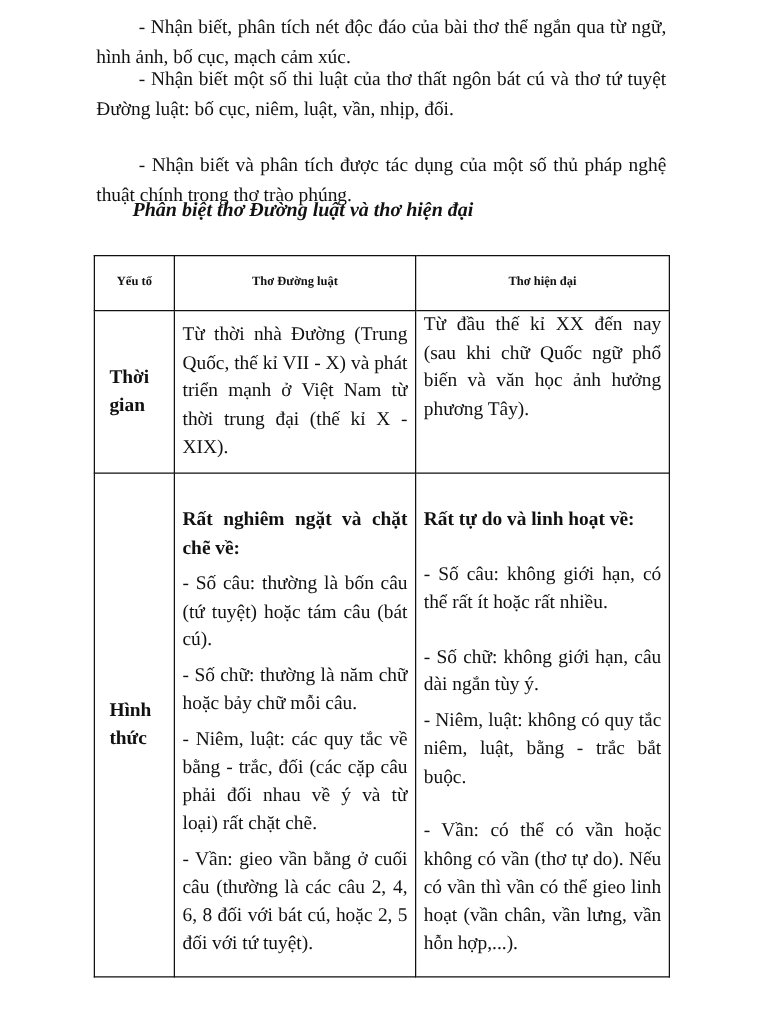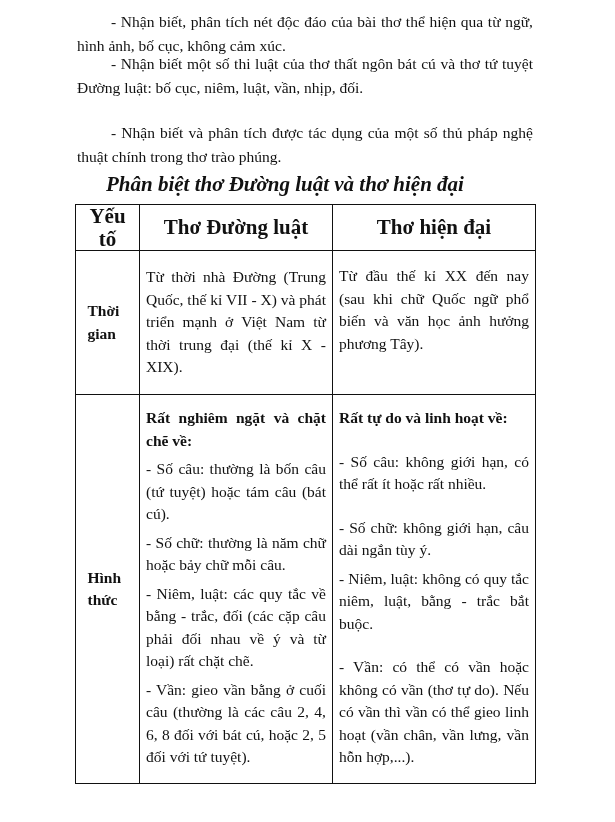--- a/index.html
+++ b/index.html
@@ -10,50 +10,50 @@
   }
   .para {
     position: absolute; left: 77px; width: 456px;
     line-height: 24px; text-align: justify; text-indent: 34px;
     margin: 0;
   }
   #p1 { top: 10px; }
   #p2 { top: 52px; }
   #p3 { top: 121px; }
   .caption {
-    position: absolute; left: 106px; top: 172px;
-    font-weight: bold; font-style: italic; font-size: 21px;
+    position: absolute; left: 106px; top: 160px;
+    font-weight: bold; font-style: italic; font-size: 16px;
   }
   table {
     position: absolute; left: 75px; top: 204px;
     border-collapse: collapse; table-layout: fixed;
     width: 460px;
   }
   td, th {
     border: 1.5px solid #111; vertical-align: middle;
     padding: 0 6px; line-height: 22.5px;
   }
-  th { height: 43px; font-weight: bold; text-align: center; font-size: 21px; }
+  th { height: 43px; font-weight: bold; text-align: center; font-size: 10px; }
   col.c1 { width: 64px; }
   col.c2 { width: 193px; }
   col.c3 { width: 203px; }
   .label-cell { text-align: left; font-weight: bold; }
   .row-time td { height: 129px; }
   .row-form td { height: 376px; }
   .just { text-align: justify; }
   .cell-block { margin: 0; text-align: justify; }
   .bold { font-weight: bold; }
-  .top { vertical-align: top; padding-top: 12px; }
+  .top { vertical-align: top; padding-top: 26px; }
   .gap-s { margin-top: 6px; }
   .gap-l { margin-top: 21px; }
 </style>
 </head>
 <body>
 
-<p id="p1" class="para">- Nhận biết, phân tích nét độc đáo của bài thơ thể hiện qua từ ngữ, hình ảnh, bố cục, không cảm xúc.</p>
+<p id="p1" class="para">- Nhận biết, phân tích nét độc đáo của bài thơ thể ngắn qua từ ngữ, hình ảnh, bố cục, mạch cảm xúc.</p>
 <p id="p2" class="para">- Nhận biết một số thi luật của thơ thất ngôn bát cú và thơ tứ tuyệt Đường luật: bố cục, niêm, luật, vần, nhịp, đối.</p>
 <p id="p3" class="para">- Nhận biết và phân tích được tác dụng của một số thủ pháp nghệ thuật chính trong thơ trào phúng.</p>
 
 <div class="caption">Phân biệt thơ Đường luật và thơ hiện đại</div>
 
 <table>
   <colgroup>
       <col class="c1">
       <col class="c2">
       <col class="c3">
@@ -64,21 +64,21 @@
       <th>Thơ Đường luật</th>
       <th>Thơ hiện đại</th>
     </tr>
   </thead>
   <tbody>
     <tr class="row-time">
       <td class="label-cell">
         <div style="width:40px;margin:0 auto;">Thời gian</div>
       </td>
       <td class="just">Từ thời nhà Đường (Trung Quốc, thế kỉ VII - X) và phát triển mạnh ở Việt Nam từ thời trung đại (thế kỉ X - XIX).</td>
-      <td class="just top" style="padding-top:14px;">Từ đầu thế kỉ XX đến nay (sau khi chữ Quốc ngữ phổ biến và văn học ảnh hưởng phương Tây).</td>
+      <td class="just top" style="padding-top:0;">Từ đầu thế kỉ XX đến nay (sau khi chữ Quốc ngữ phổ biến và văn học ảnh hưởng phương Tây).</td>
     </tr>
     <tr class="row-form">
       <td class="label-cell">
         <div style="width:40px;margin:0 auto;">Hình thức</div>
       </td>
       <td class="top">
         <p class="cell-block bold">Rất nghiêm ngặt và chặt chẽ về:</p>
         <p class="cell-block gap-s">- Số câu: thường là bốn câu (tứ tuyệt) hoặc tám câu (bát cú).</p>
         <p class="cell-block gap-s">- Số chữ: thường là năm chữ hoặc bảy chữ mỗi câu.</p>
         <p class="cell-block gap-s">- Niêm, luật: các quy tắc về bằng - trắc, đối (các cặp câu phải đối nhau về ý và từ loại) rất chặt chẽ.</p>

